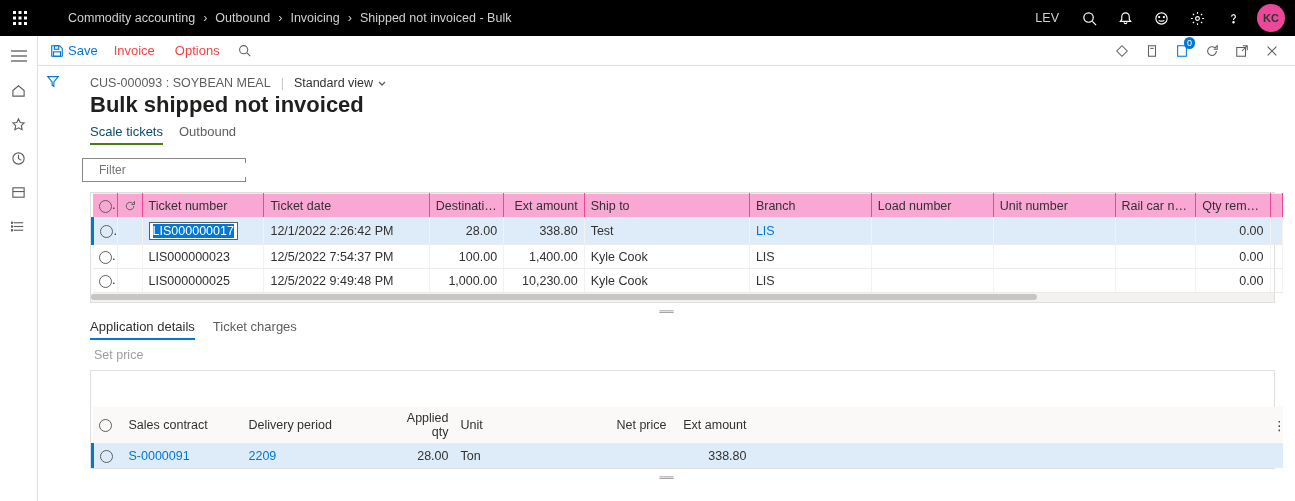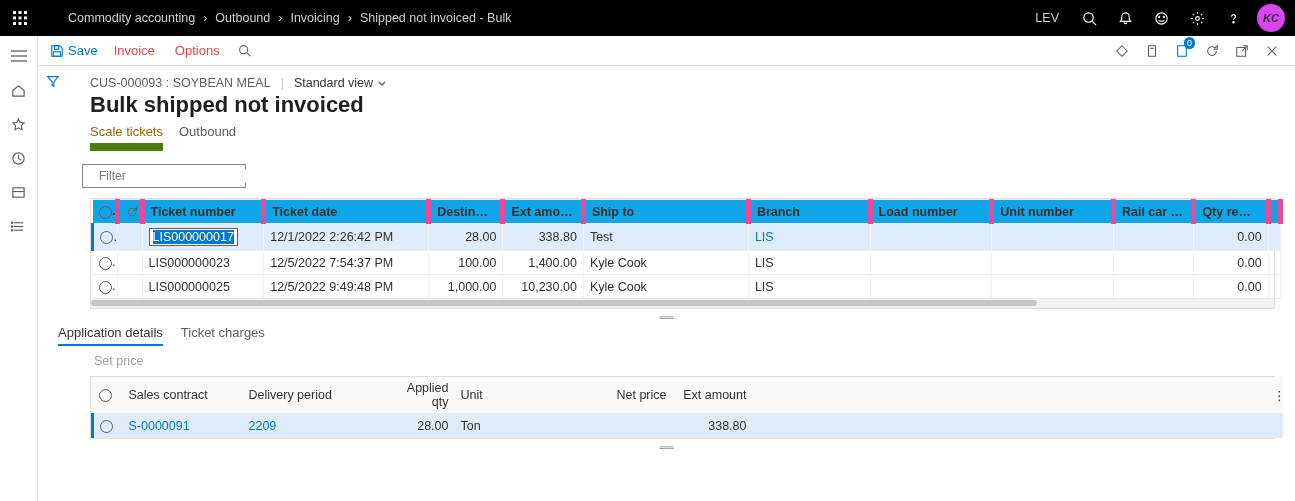--- a/index.html
+++ b/index.html
@@ -8,21 +8,21 @@
 
 .topbar { background: #000; color: #fff; height: 36px; display: flex; align-items: center; }
 .topbar .waffle { width: 40px; height:36px; display:flex; align-items:center; justify-content:center; }
 .topbar .app-title { font-weight: 600; font-size: 15px; padding: 0 12px 0 4px; }
 .topbar .crumbs { display: flex; align-items: center; font-size: 12.5px; color: #d2d0ce; margin-left: 28px; }
 .topbar .crumb { white-space: nowrap; }
 .topbar .chev { margin: 0 8px; }
 .topbar .spacer { flex: 1; }
 .topbar .env { font-size: 12.5px; color: #d2d0ce; margin-right: 12px; }
 .topbar .ticon { width: 36px; height:36px; display:flex; align-items:center; justify-content:center; color:#fff; }
-.topbar .avatar { width: 28px; height:28px; border-radius:50%; background:#d946ef; color:#333; display:flex; align-items:center; justify-content:center; font-size:11px; font-weight:600; margin: 0 10px 0 6px; font-style: italic; }
+.topbar .avatar { width: 28px; height:28px; border-radius:50%; background:#ec4899; color:#333; display:flex; align-items:center; justify-content:center; font-size:11px; font-weight:600; margin: 0 10px 0 6px; }
 
 
 .actionbar { height: 30px; border-bottom: 1px solid #e1dfdd; display: flex; align-items: center; padding: 0 8px 0 6px; margin-left: 38px; }
 .actionbar .save { display:flex; align-items:center; gap:4px; color:#0078d4; font-size:13px; padding: 0 6px;}
 .actionbar .aitem { padding: 0 10px; font-size:13px; color:#ef4444; }
 .actionbar .dots { padding:0 8px; color:#605e5c; }
 .actionbar .spacer { flex:1; }
 .actionbar .ricon { width:30px; height:28px; display:flex; align-items:center; justify-content:center; color:#605e5c; position:relative; }
 .actionbar .badge { position:absolute; top:0; right:2px; background:#0078d4; color:#fff; border-radius:8px; font-size:9px; padding:0 3px; line-height:12px; }
 
@@ -32,52 +32,52 @@
 
 
 .content { position:absolute; left:38px; top:66px; right:0; bottom:0; padding: 10px 20px 0 20px; overflow:hidden; }
 .filter-icon { position:absolute; left:8px; top:8px; color:#0078d4; }
 .context-line { font-size:12.5px; color:#605e5c; display:flex; align-items:flex-start; gap:10px; margin-left:32px; }
 .context-line .pipe { color:#c8c6c4; }
 .context-line .viewname { color:#323130; }
 .page-title { font-size:22px; font-weight:600; margin: 2px 0 6px 32px; color:#201f1e; }
 .tabs { display:flex; gap:16px; margin-left:32px; font-size:13px; border-bottom:1px solid transparent; margin-bottom:12px;}
 .tabs .tab { padding-bottom:4px; color:#605e5c; }
-.tabs .tab.active { color:#a16207; border-bottom:8px solid #4d7c0f; }
+.tabs .tab.active { color:#0c4a6e; border-bottom:2px solid #4d7c0f; }
 
 .filterbox { margin-left:24px; width:164px; height:24px; border:1px solid #8a8886; display:flex; align-items:center; padding:0 12px; font-size:12px; color:#605e5c; gap:4px; margin-bottom:10px;}
 .filterbox input { border:none; outline:none; flex:1; font-size:12px; }
 
 
 .grid { margin-left:32px; border:1px solid #e1dfdd; border-bottom:none; }
 .grid table { border-collapse:collapse; width:1192px; table-layout:fixed; }
 .grid th, .grid td { border-bottom:1px solid #edebe9; font-size:12.5px; padding: 4px 6px; text-align:left; overflow:hidden; white-space:nowrap; text-overflow:ellipsis; height:24px; vertical-align:middle; }
-.grid th { background:#0ea5e9; color:#323130; font-weight:700; border-right:5px solid #ec4899; border-top:1px solid #edebe9; }
+.grid th { background:#f9a8d4; color:#323130; font-weight:400; border-right:1px solid #ec4899; border-top:1px solid #edebe9; }
 .grid td { border-right:1px solid #f3f2f1; }
 .grid .selcol { width:24px; text-align:center; }
 .grid .refreshcol { width:24px; text-align:center; }
 .grid .num { text-align:right; }
 .grid tr.selected td { background:#deecf9; }
 .grid tr.selected td:first-child { border-left:3px solid #0078d4; }
 .grid .cell-edit { display:inline-block; background:#fff; border:1px solid #605e5c; padding:1px 3px; }
 .grid .cell-edit .hl { background:#0078d4; color:#fff; }
 .grid .link { color:#0078d4; }
 .hscroll { margin-left:32px; height:10px; background:#f3f2f1; border:1px solid #e1dfdd; border-top:none; position:relative; }
 .hscroll .thumb { position:absolute; left:0; top:1px; height:6px; width:80%; background:#c8c6c4; border-radius:3px; }
 
 .splitter { margin:6px auto; width:20px; height:4px; display:flex; justify-content:center; align-items:center; color:#8a8886; font-size:10px; }
 
 
-.tabs2 { display:flex; gap:18px; font-size:13px; margin-bottom:8px; margin-top:6px;}
+.tabs2 { display:flex; gap:18px; margin-left:32px; font-size:13px; margin-bottom:8px; margin-top:6px;}
 .tabs2 .tab { padding-bottom:4px; color:#605e5c; }
 .tabs2 .tab.active { color:#323130; border-bottom:2px solid #0078d4; }
 .setprice { margin-left:36px; font-size:12.5px; color:#a19f9d; margin-bottom:8px; }
 
 .grid2 { margin-left:32px; border:1px solid #e1dfdd; }
-.grid2 table { border-collapse:collapse; width:1192px; table-layout:fixed; }
+.grid2 table { border-collapse:collapse; width:1192px; table-layout:fixed;margin-top:36px; }
 .grid2 th, .grid2 td { border-bottom:1px solid #edebe9; font-size:12.5px; padding:4px 6px; text-align:left; height:24px; vertical-align:middle; }
 .grid2 th { background:#faf9f8; font-weight:400; }
 .grid2 .num { text-align:right; }
 .grid2 tr.selected td { background:#deecf9; }
 .grid2 tr.selected td:first-child { border-left:3px solid #0078d4; }
 .grid2 .link { color:#0078d4; }
 
 .radio { width:13px; height:13px; border:1px solid #605e5c; border-radius:50%; display:inline-block; vertical-align:middle; }
 svg { display:block; }
 </style>

